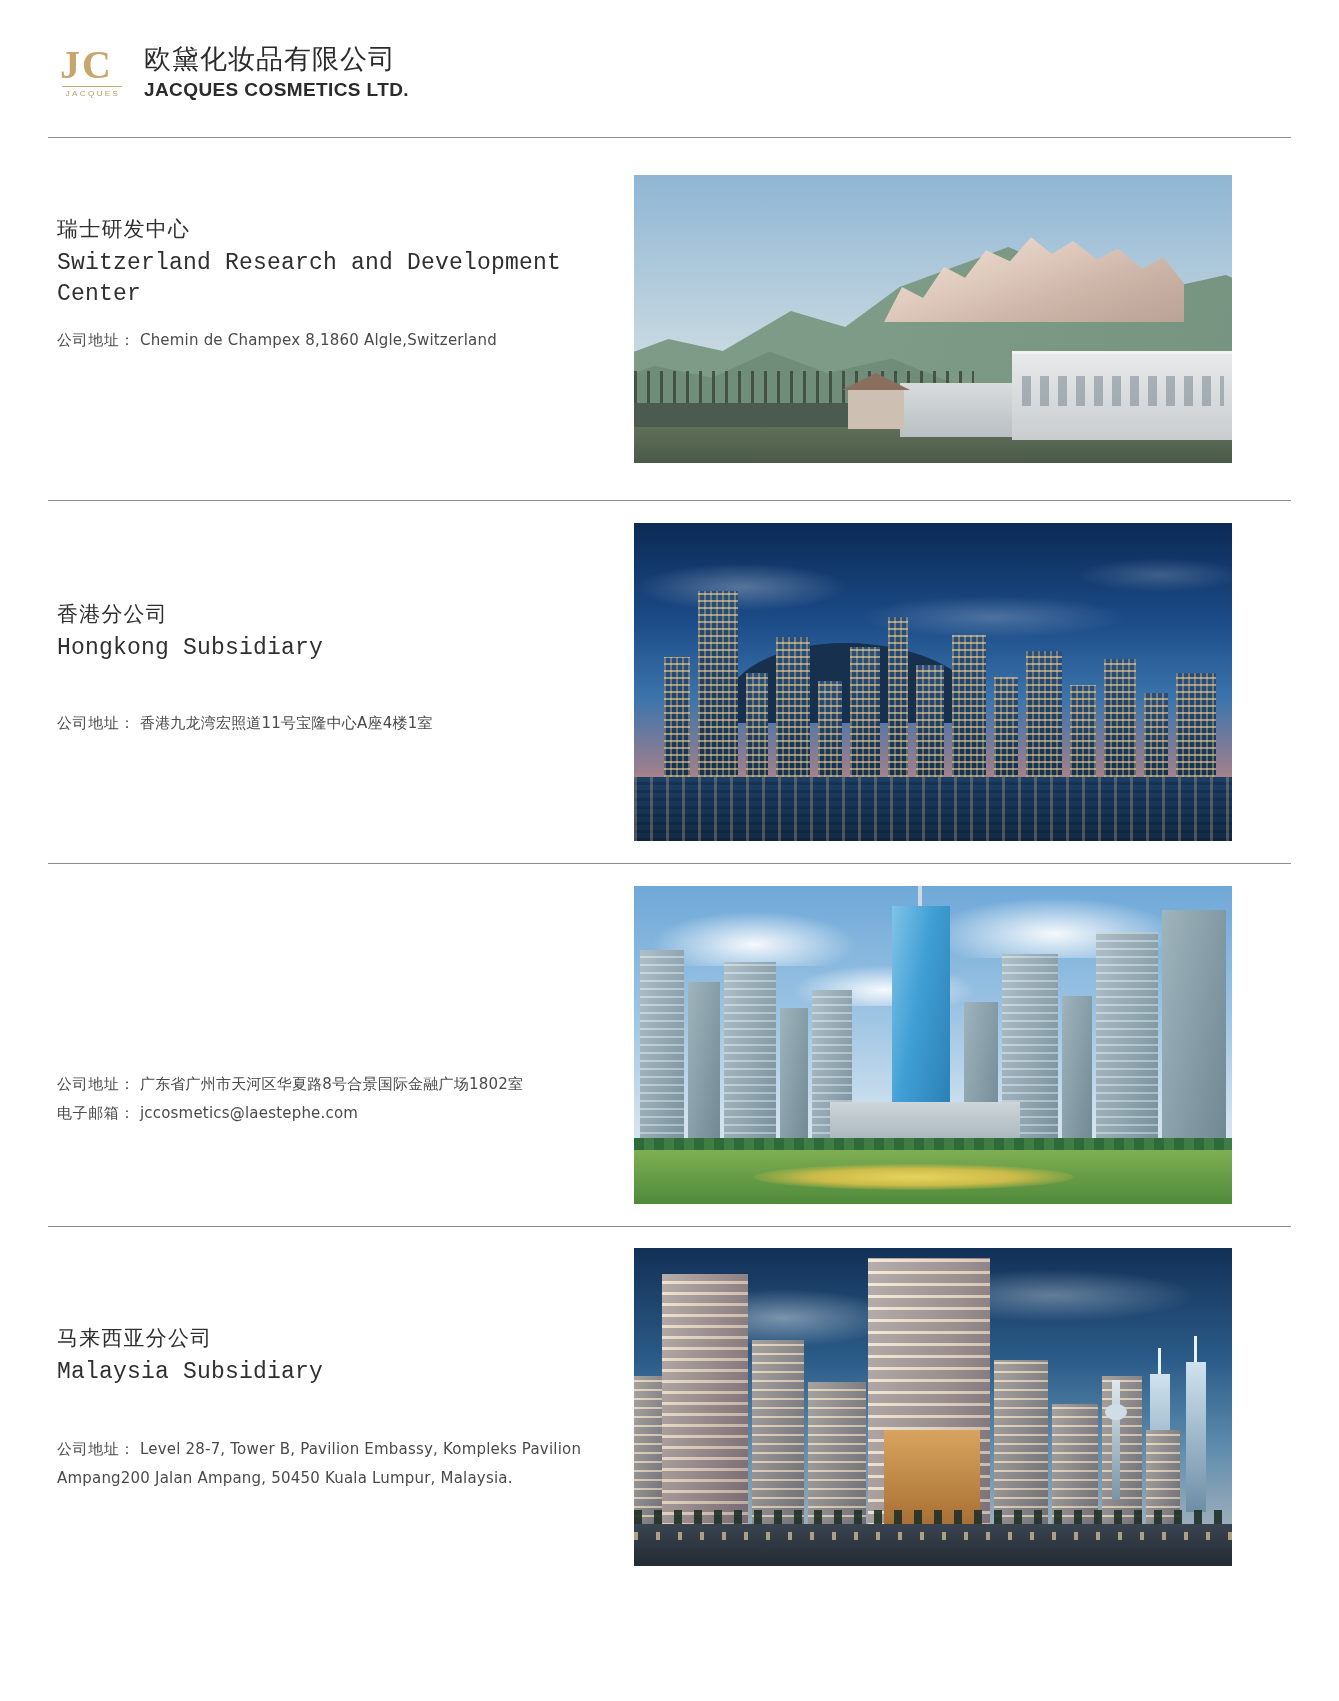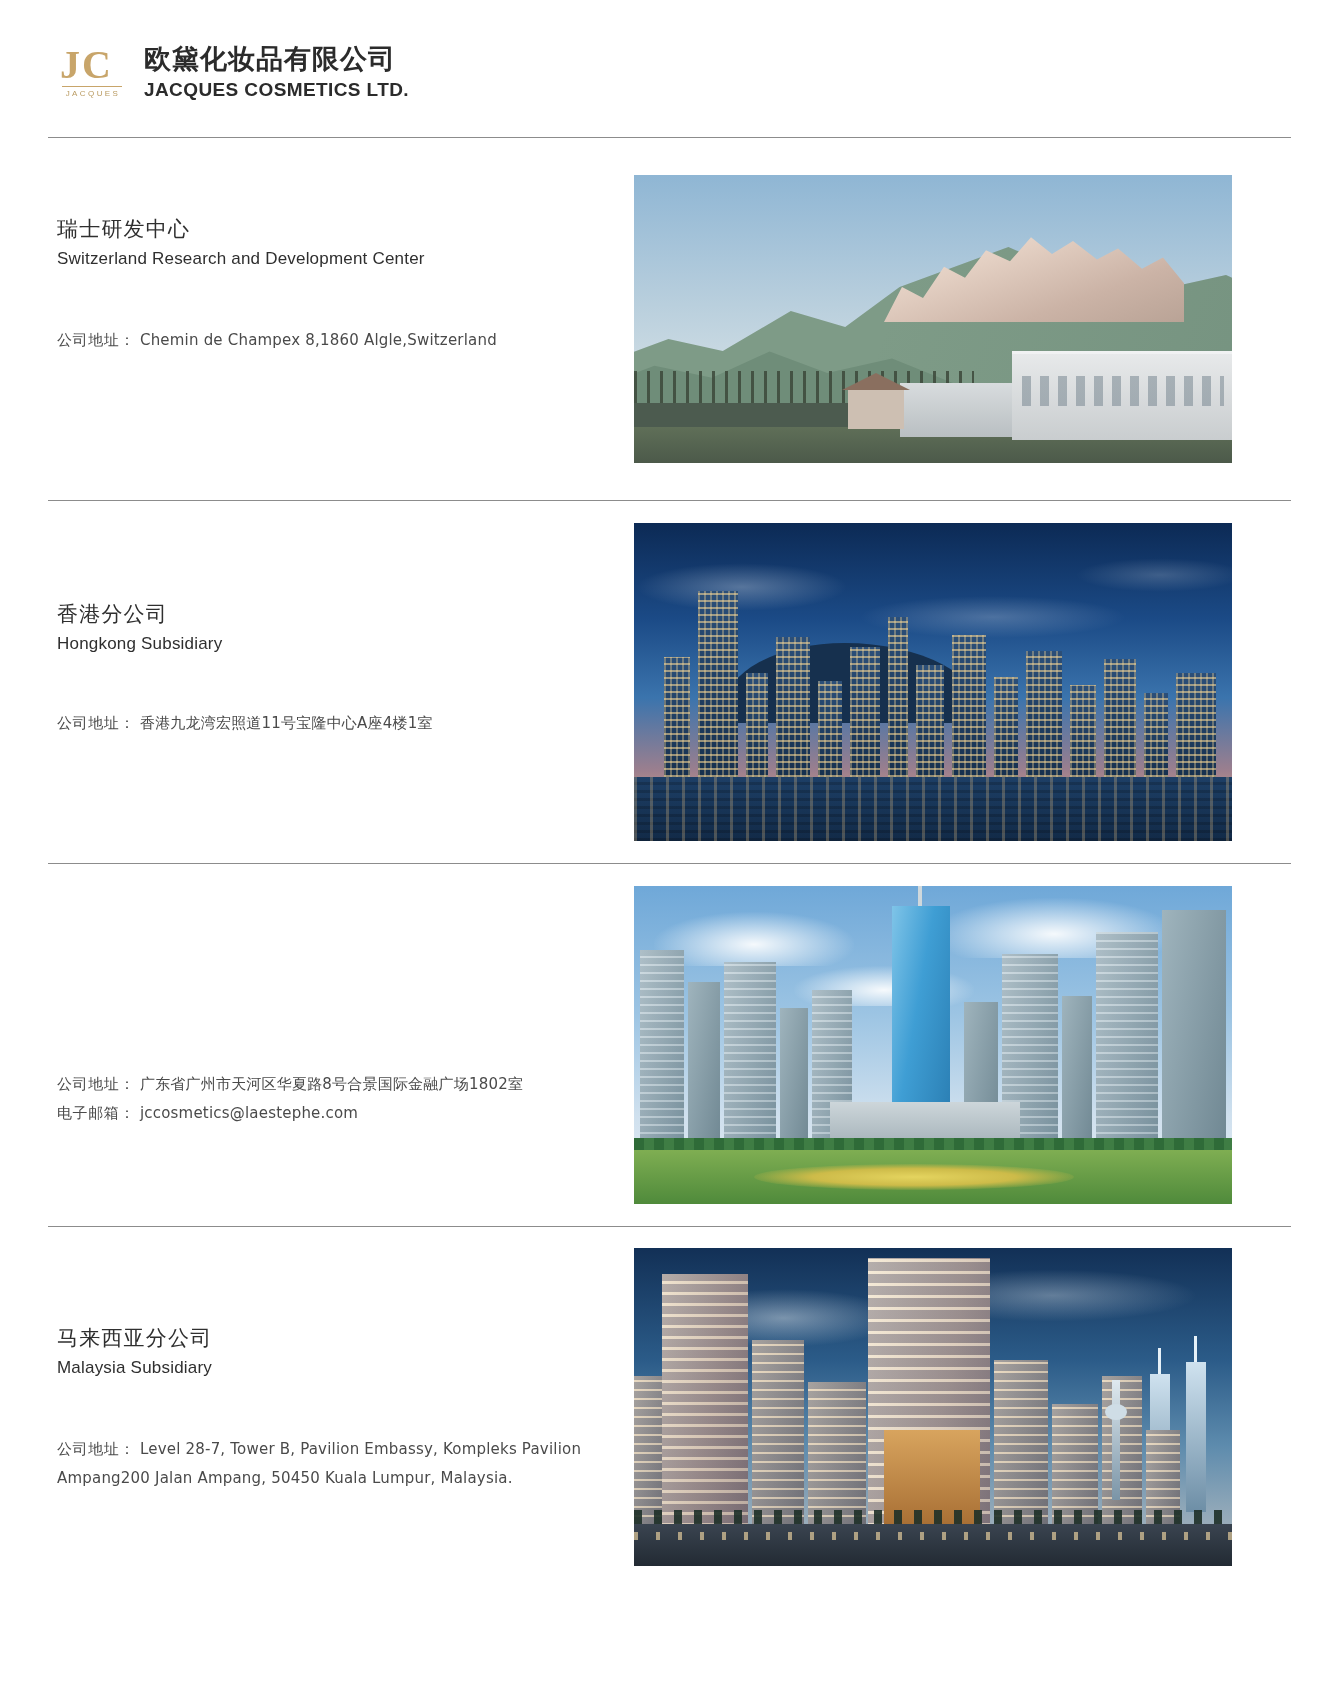--- a/index.html
+++ b/index.html
@@ -71,21 +71,21 @@
   }
   .brand-block {
     display: flex;
     flex-direction: column;
     justify-content: center;
     line-height: 1.18;
   }
   .brand-cn {
     font-size: 27px;
     color: #2b2b2b;
-    font-weight: 700;
+    font-weight: 400;
     letter-spacing: 1px;
     font-family: "DejaVu Sans", "Liberation Sans", sans-serif;
   }
   .brand-en {
     font-size: 19px;
     color: #2b2b2b;
     font-weight: 700;
     letter-spacing: 0.4px;
     margin-top: 4px;
   }
@@ -117,25 +117,26 @@
     left: 9px;
   }
   .t-cn {
     font-size: 21px;
     color: #2f2f2f;
     letter-spacing: 1.2px;
     font-family: Liberation Serif, serif;
     line-height: 1.45;
   }
   .t-en {
-    font-size: 17px;
+    font-size: 23px;
     color: #2f2f2f;
     letter-spacing: 0.2px;
     margin-top: 4px;
     line-height: 1.35;
+    font-family: Liberation Mono, monospace;
   }
   .addr {
     position: absolute;
     left: 9px;
     font-size: 15px;
     color: #4a4a4a;
     line-height: 1.95;
     letter-spacing: 0.2px;
     font-family: "DejaVu Sans", "Liberation Sans", sans-serif;
   }

